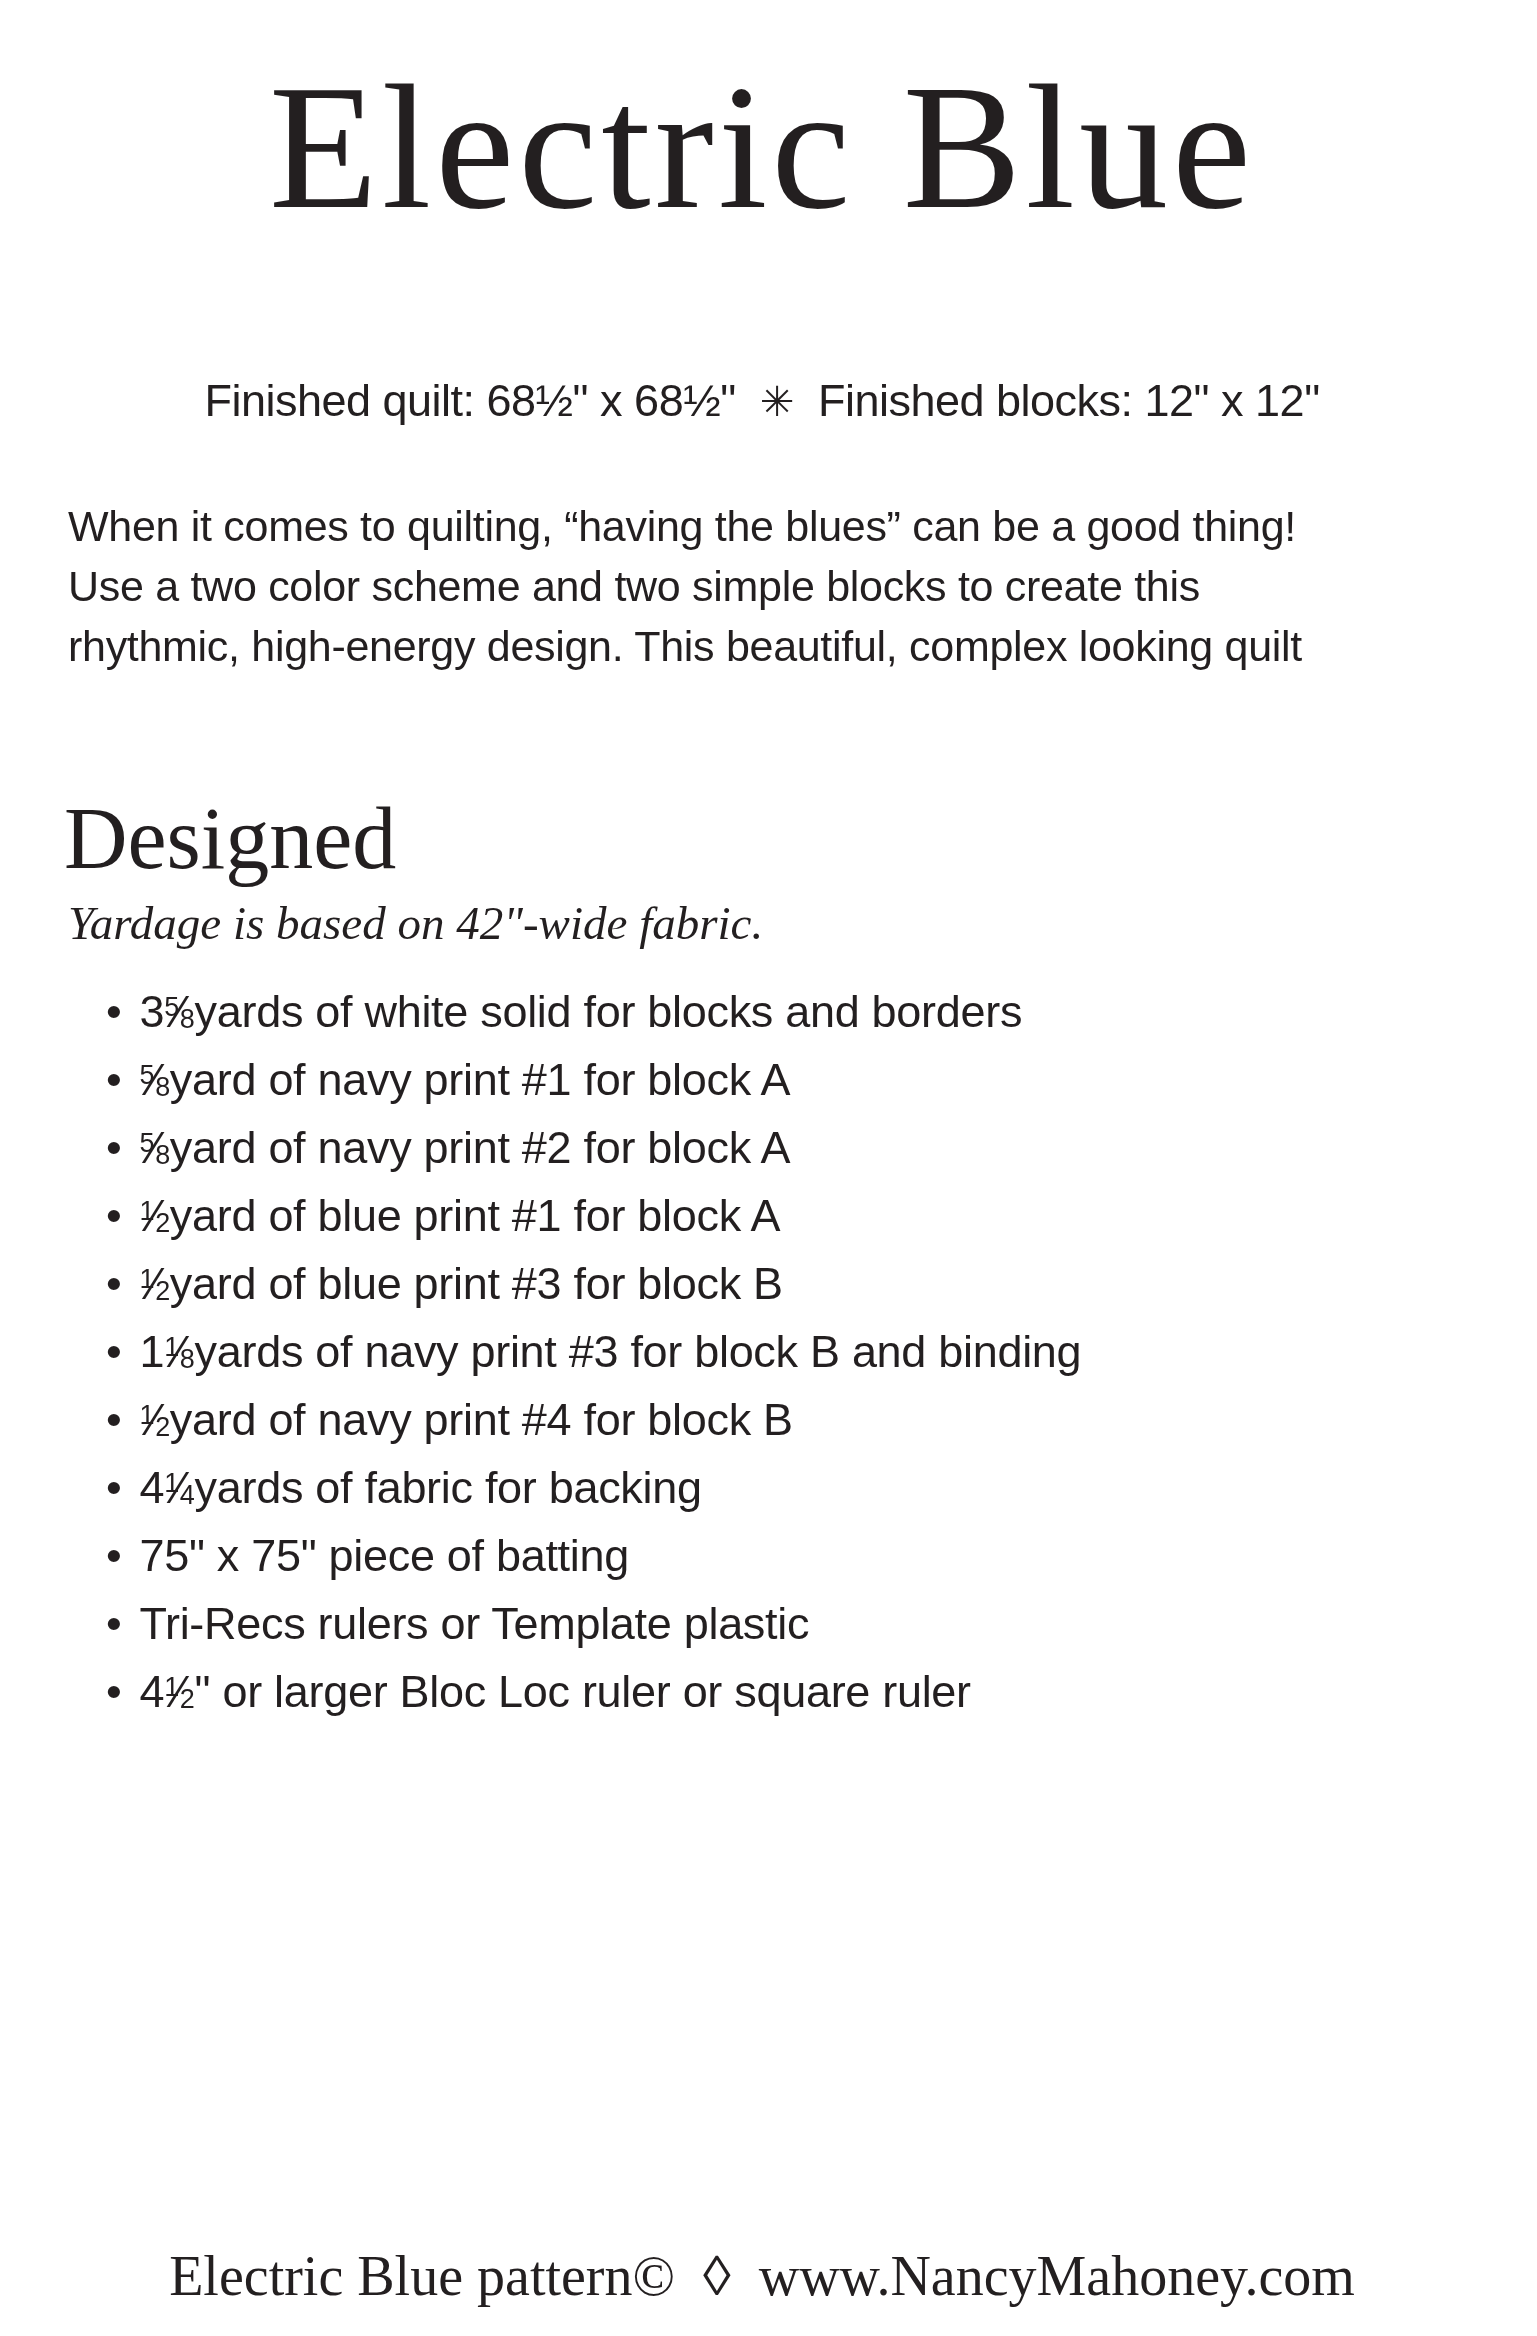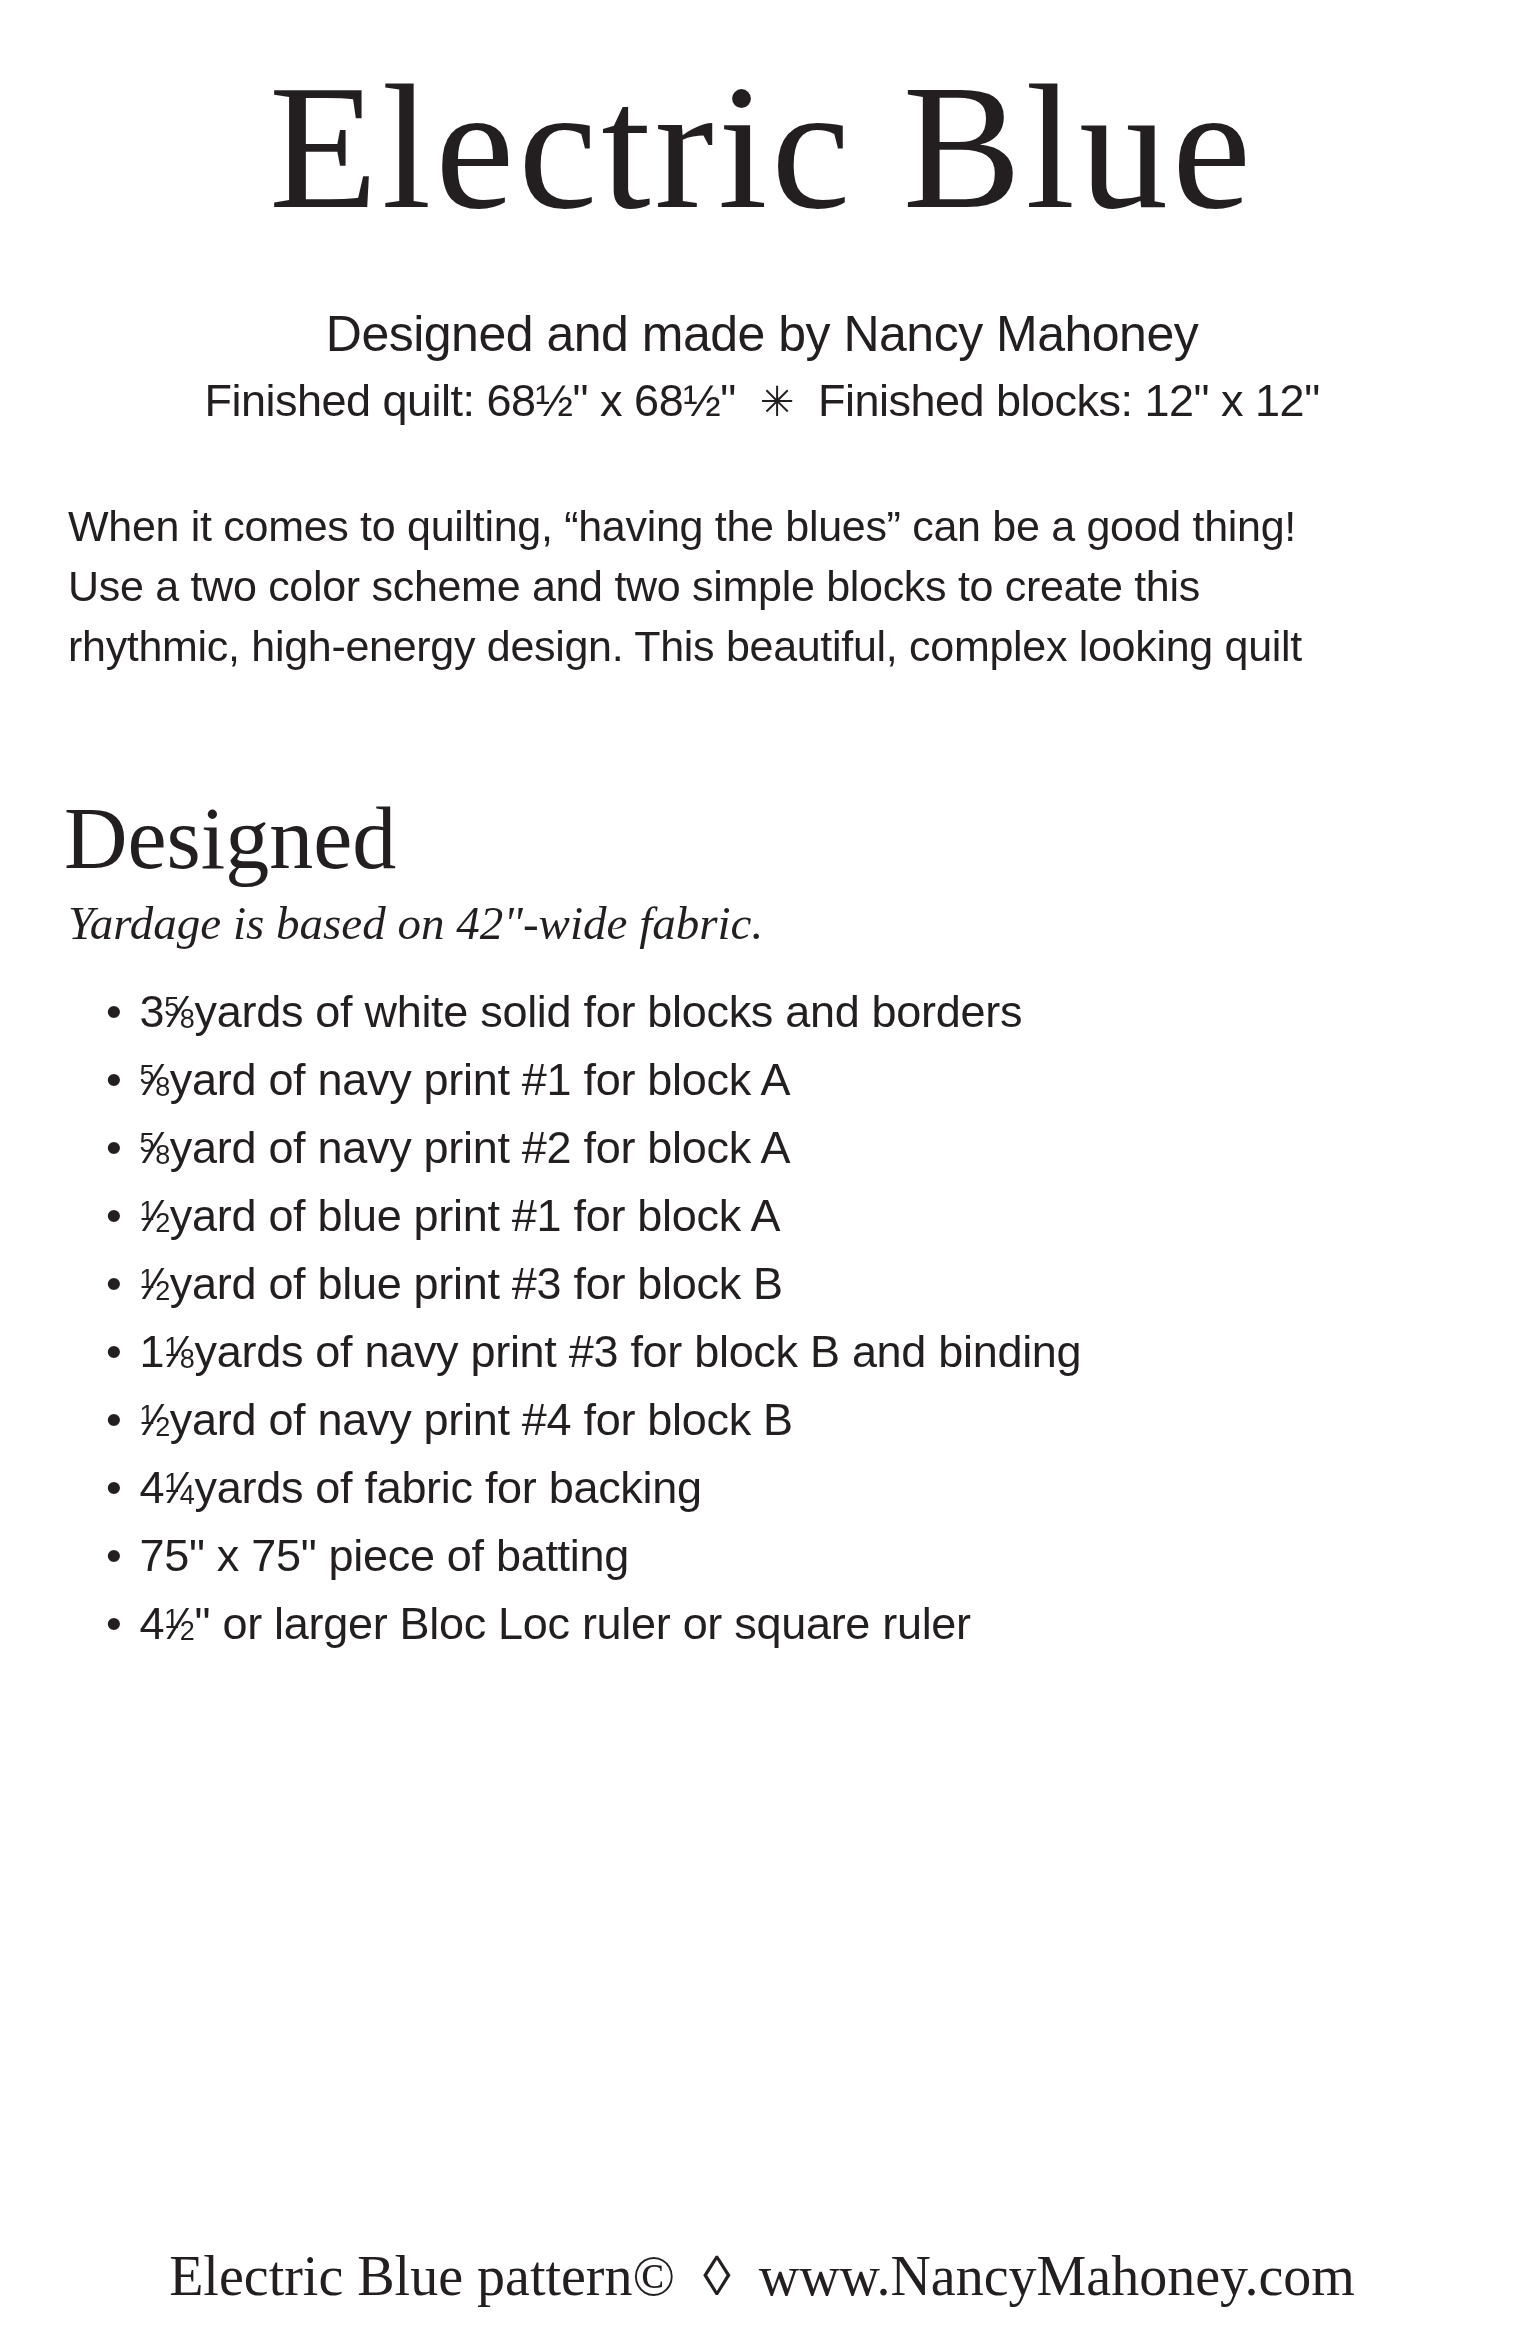--- a/index.html
+++ b/index.html
@@ -78,21 +78,20 @@
   }
   .footer .sep { margin:0 14px; }
 </style>
 </head>
 <body>
 
 <main class="page" style="--ink: #231f20; --bg: #ffffff;">
 
   <h1 class="title">Electric Blue</h1>
 
-  <div class="byline">Designed and made by Nancy Mahoney</div>
 
   <div class="specs">
     <span>Finished quilt: 68½" x 68½"</span>
     <span class="sep">✳</span>
     <span>Finished blocks: 12" x 12"</span>
   </div>
 
   <div class="intro">
       <div>When it comes to quilting, “having the blues” can be a good thing!</div>
       <div>Use a two color scheme and two simple blocks to create this</div>
@@ -106,20 +105,21 @@
   <ul class="materials-list">
       <li>3 <span class="nf"><sup>5</sup><span class="fsl">⁄</span><sub>8</sub></span> yards of white solid for blocks and borders</li>
       <li><span class="nf"><sup>5</sup><span class="fsl">⁄</span><sub>8</sub></span> yard of navy print #1 for block A</li>
       <li><span class="nf"><sup>5</sup><span class="fsl">⁄</span><sub>8</sub></span> yard of navy print #2 for block A</li>
       <li><span class="nf"><sup>1</sup><span class="fsl">⁄</span><sub>2</sub></span> yard of blue print #1 for block A</li>
       <li><span class="nf"><sup>1</sup><span class="fsl">⁄</span><sub>2</sub></span> yard of blue print #3 for block B</li>
       <li>1 <span class="nf"><sup>1</sup><span class="fsl">⁄</span><sub>8</sub></span> yards of navy print #3 for block B and binding</li>
       <li><span class="nf"><sup>1</sup><span class="fsl">⁄</span><sub>2</sub></span> yard of navy print #4 for block B</li>
       <li>4 <span class="nf"><sup>1</sup><span class="fsl">⁄</span><sub>4</sub></span> yards of fabric for backing</li>
       <li>75" x 75" piece of batting</li>
+      <li>Tri-Recs rulers or Template plastic</li>
       <li>4 <span class="nf"><sup>1</sup><span class="fsl">⁄</span><sub>2</sub></span>" or larger Bloc Loc ruler or square ruler</li>
     </ul>
 
   <footer class="footer">
     <span>Electric Blue pattern©</span>
     <span class="sep">◊</span>
     <span>www.NancyMahoney.com</span>
   </footer>
 
 </main>

